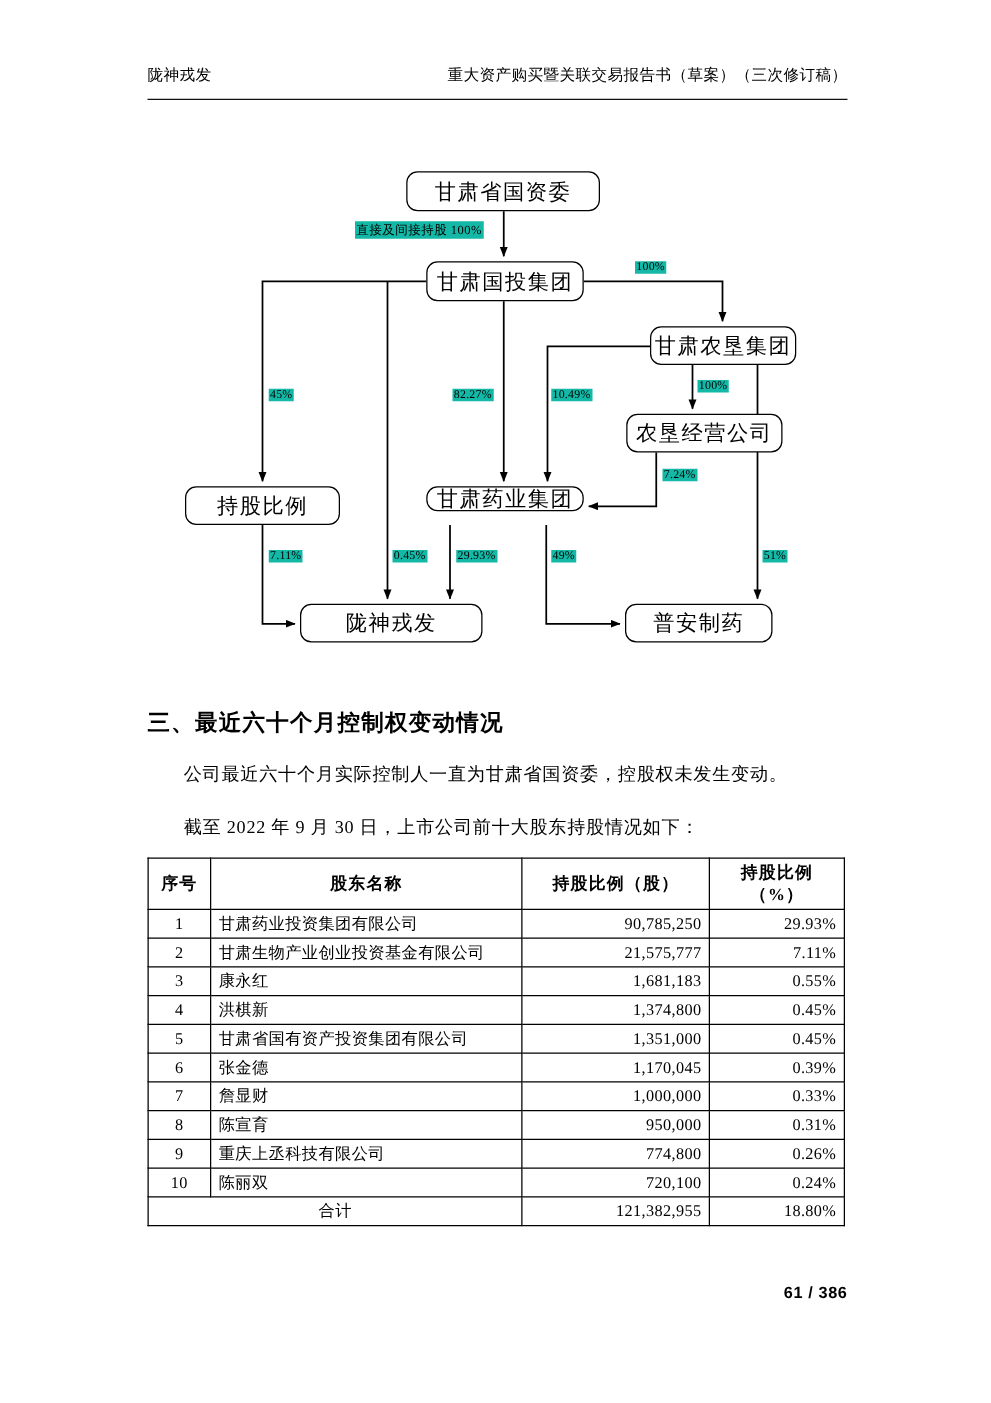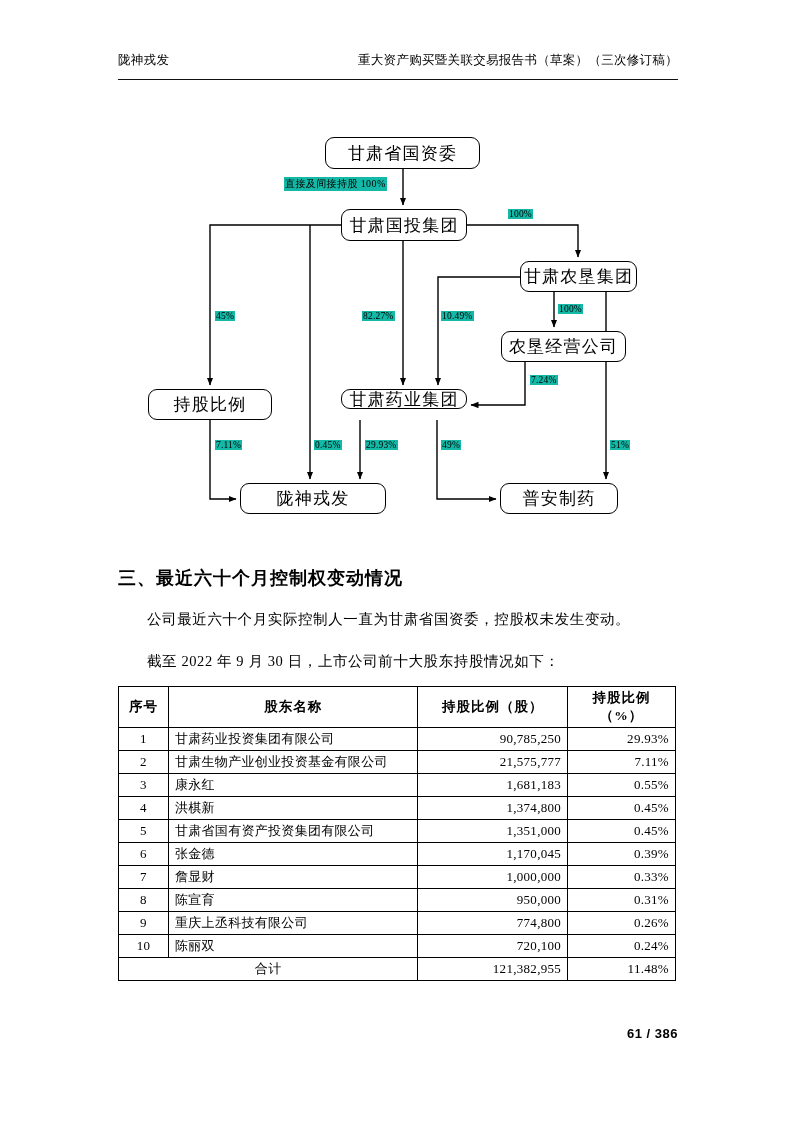--- a/index.html
+++ b/index.html
@@ -278,21 +278,21 @@
         </tr>
         <tr>
           <td class="c-idx">10</td>
           <td class="c-name">陈丽双</td>
           <td class="c-qty">720,100</td>
           <td class="c-pct">0.24%</td>
         </tr>
         <tr class="trow-total">
           <td class="c-idx" colspan="2">合计</td>
           <td class="c-qty">121,382,955</td>
-          <td class="c-pct">11.48%</td>
+          <td class="c-pct">18.80%</td>
         </tr>
       </tbody>
     </table>
   </div>
 
   <div class="footer">61 / 386</div>
 
 </div>
 
 </body></html>

